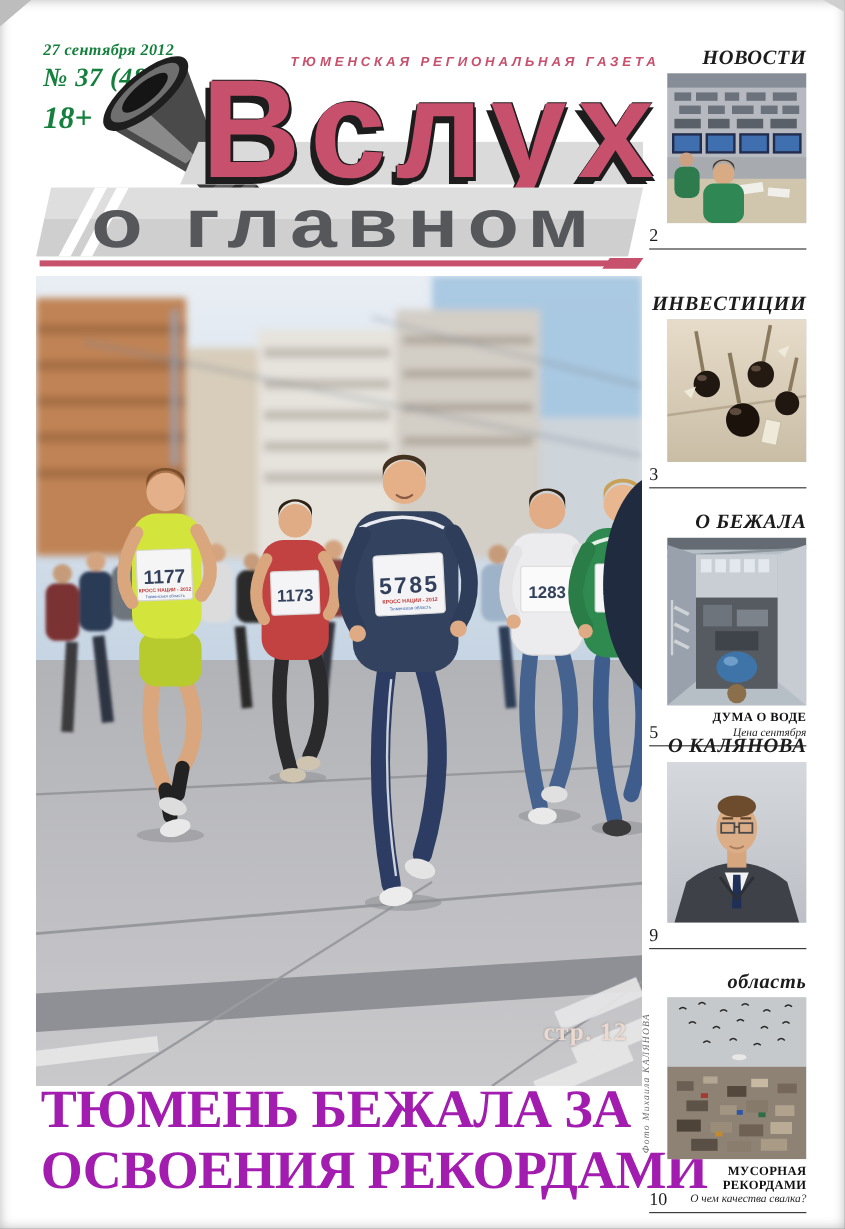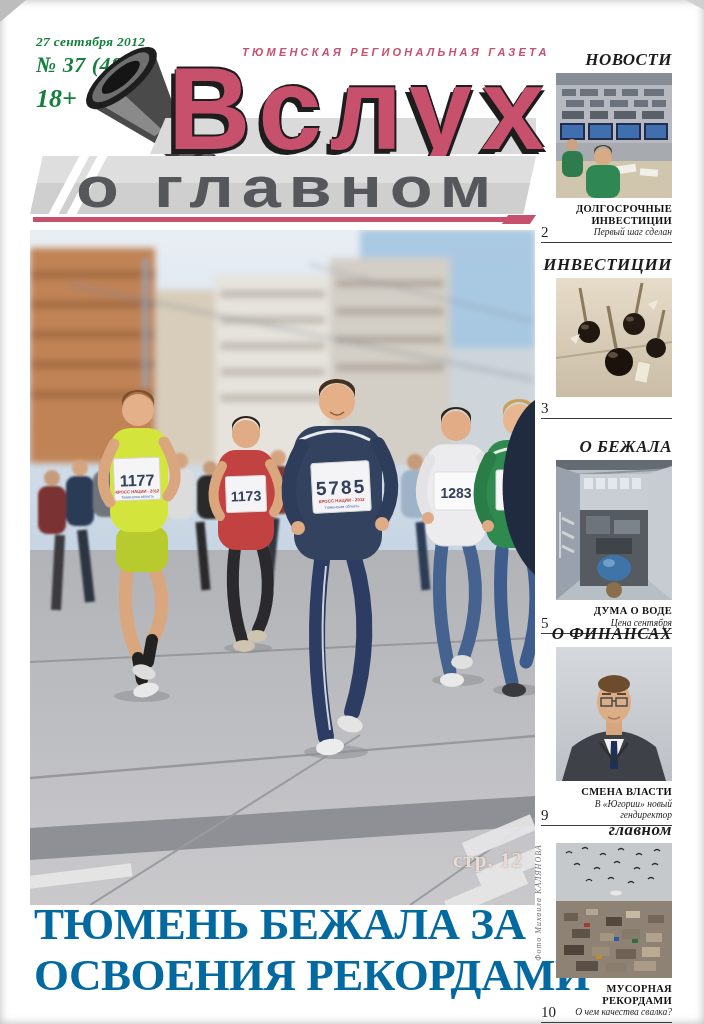--- a/index.html
+++ b/index.html
@@ -42,25 +42,25 @@
 
   
   .main-photo{position:absolute;left:30px;top:230px;width:505px;height:675px;overflow:hidden;background:#c3c6ca;}
   .page-ref{position:absolute;right:12px;bottom:32px;font-weight:bold;font-size:21px;color:#ecdad1;
             letter-spacing:1px;text-shadow:0 0 2px rgba(90,90,90,.5);}
   .photo-credit{position:absolute;left:534px;top:786px;height:175px;width:14px;
             writing-mode:vertical-rl;transform:rotate(180deg);
             font-style:italic;font-size:8px;letter-spacing:1px;color:#6b6b6b;white-space:nowrap;}
 
   
-  .headline{position:absolute;left:34px;top:899px;color:#0369a1;font-weight:bold;
+  .headline{position:absolute;left:34px;top:899px;color:#a21caf;font-weight:bold;
             font-size:45px;line-height:51px;letter-spacing:-.5px;white-space:nowrap;}
 
   
-  .sidebar{position:absolute;left:541px;top:16px;width:131px;height:868px;}
+  .sidebar{position:absolute;left:541px;top:4px;width:131px;height:868px;}
   .sec{position:absolute;left:0;width:131px;}
   .rubric{font-style:italic;font-weight:bold;font-size:17px;line-height:20px;text-align:right;
           color:#1c1c1c;letter-spacing:.5px;}
   .sec-photo{margin:3px 0 0 15px;width:116px;position:relative;overflow:hidden;background:#cfcfcf;}
   .cap-row{display:flex;align-items:flex-end;margin-top:5px;}
   .pageno{width:20px;font-size:15px;color:#1c1c1c;line-height:12px;}
   .cap{flex:1;text-align:right;}
   .cap-title{font-weight:bold;font-size:10.5px;line-height:11.5px;letter-spacing:.3px;color:#101010;}
   .cap-sub{font-style:italic;font-size:9.5px;line-height:11px;color:#1e1e1e;margin-top:1px;}
   .rule{border-top:1.5px solid #3c3c3c;margin-top:4px;}
@@ -350,24 +350,20 @@
           <rect x="40" y="98" width="16" height="7" fill="#f0efe9"></rect>
           <circle cx="16" cy="72" r="6" fill="#caa183"></circle>
             <rect x="6" y="78" width="21" height="26" rx="7" fill="#2e7b4e"></rect>
           <circle cx="47" cy="84" r="9" fill="#d8ab84"></circle>
             <path d="M38,82 a9,9 0 0 1 18,0 l0,-4 a9,6 0 0 0 -18,0 z" fill="#4a3725"></path>
           <rect x="30" y="92" width="34" height="33" rx="9" fill="#2f8754"></rect>
         </svg>
       </div>
       <div class="cap-row">
         <div class="pageno">2</div>
-        <div class="cap">
-          <div class="cap-title">ДОЛГОСРОЧНЫЕ ИНВЕСТИЦИИ</div>
-          <div class="cap-sub">Первый шаг сделан</div>
-        </div>
       </div>
       <div class="rule"></div>
     </div>
 
     <div class="sec sec2">
       <div class="rubric">ИНВЕСТИЦИИ</div>
       <div class="sec-photo ph2">
         <svg width="116" height="119" viewBox="0 0 116 119">
           <defs>
               <linearGradient id="g2" x1="0" y1="0" x2="0" y2="1">
@@ -435,21 +431,21 @@
         <div class="pageno">5</div>
         <div class="cap">
           <div class="cap-title">ДУМА О ВОДЕ</div>
           <div class="cap-sub">Цена сентября</div>
         </div>
       </div>
       <div class="rule"></div>
     </div>
 
     <div class="sec sec4">
-      <div class="rubric">О ФИНАНСАХ</div>
+      <div class="rubric">О КАЛЯНОВА</div>
       <div class="sec-photo ph4">
         <svg width="116" height="134" viewBox="0 0 116 134">
           <defs>
               <linearGradient id="g4" x1="0" y1="0" x2="0" y2="1">
             <stop offset="0" stop-color="#d5d8dc"></stop>
                 <stop offset="1" stop-color="#bcc0c6"></stop>
               </linearGradient>
             </defs>
           <rect width="116" height="134" fill="url(#g4)"></rect>
           <path d="M6,134 L16,100 Q36,84 58,84 Q80,84 100,100 L110,134 Z" fill="#3e4147"></path>
@@ -462,30 +458,26 @@
           <rect x="45" y="51" width="11" height="8" fill="none" stroke="#4a4a4a" stroke-width="1.5"></rect>
           <rect x="60" y="51" width="11" height="8" fill="none" stroke="#4a4a4a" stroke-width="1.5"></rect>
           <line x1="56" y1="54" x2="60" y2="54" stroke="#4a4a4a" stroke-width="1.5"></line>
           <line x1="46" y1="47" x2="55" y2="47" stroke="#5e4329" stroke-width="2"></line>
           <line x1="61" y1="47" x2="70" y2="47" stroke="#5e4329" stroke-width="2"></line>
           <path d="M52,70 q6,4 12,0" stroke="#a97b5e" stroke-width="1.6" fill="none"></path>
         </svg>
       </div>
       <div class="cap-row">
         <div class="pageno">9</div>
-        <div class="cap">
-          <div class="cap-title">СМЕНА ВЛАСТИ</div>
-          <div class="cap-sub">В «Югории» новый гендиректор</div>
-        </div>
       </div>
       <div class="rule"></div>
     </div>
 
     <div class="sec sec5">
-      <div class="rubric">главном</div>
+      <div class="rubric">область</div>
       <div class="sec-photo ph5">
         <svg width="116" height="135" viewBox="0 0 116 135">
           <rect width="116" height="135" fill="#c6c9cb"></rect>
           <g stroke="#2a2a2a" stroke-width="1.2" fill="none">
             <path d="M10,10 q3,-3 6,0"></path>
               <path d="M26,6 q3,-3 6,0"></path>
               <path d="M44,12 q3,-3 6,0"></path>
             <path d="M62,7 q3,-3 6,0"></path>
               <path d="M80,12 q3,-3 6,0"></path>
               <path d="M98,8 q3,-3 6,0"></path>

